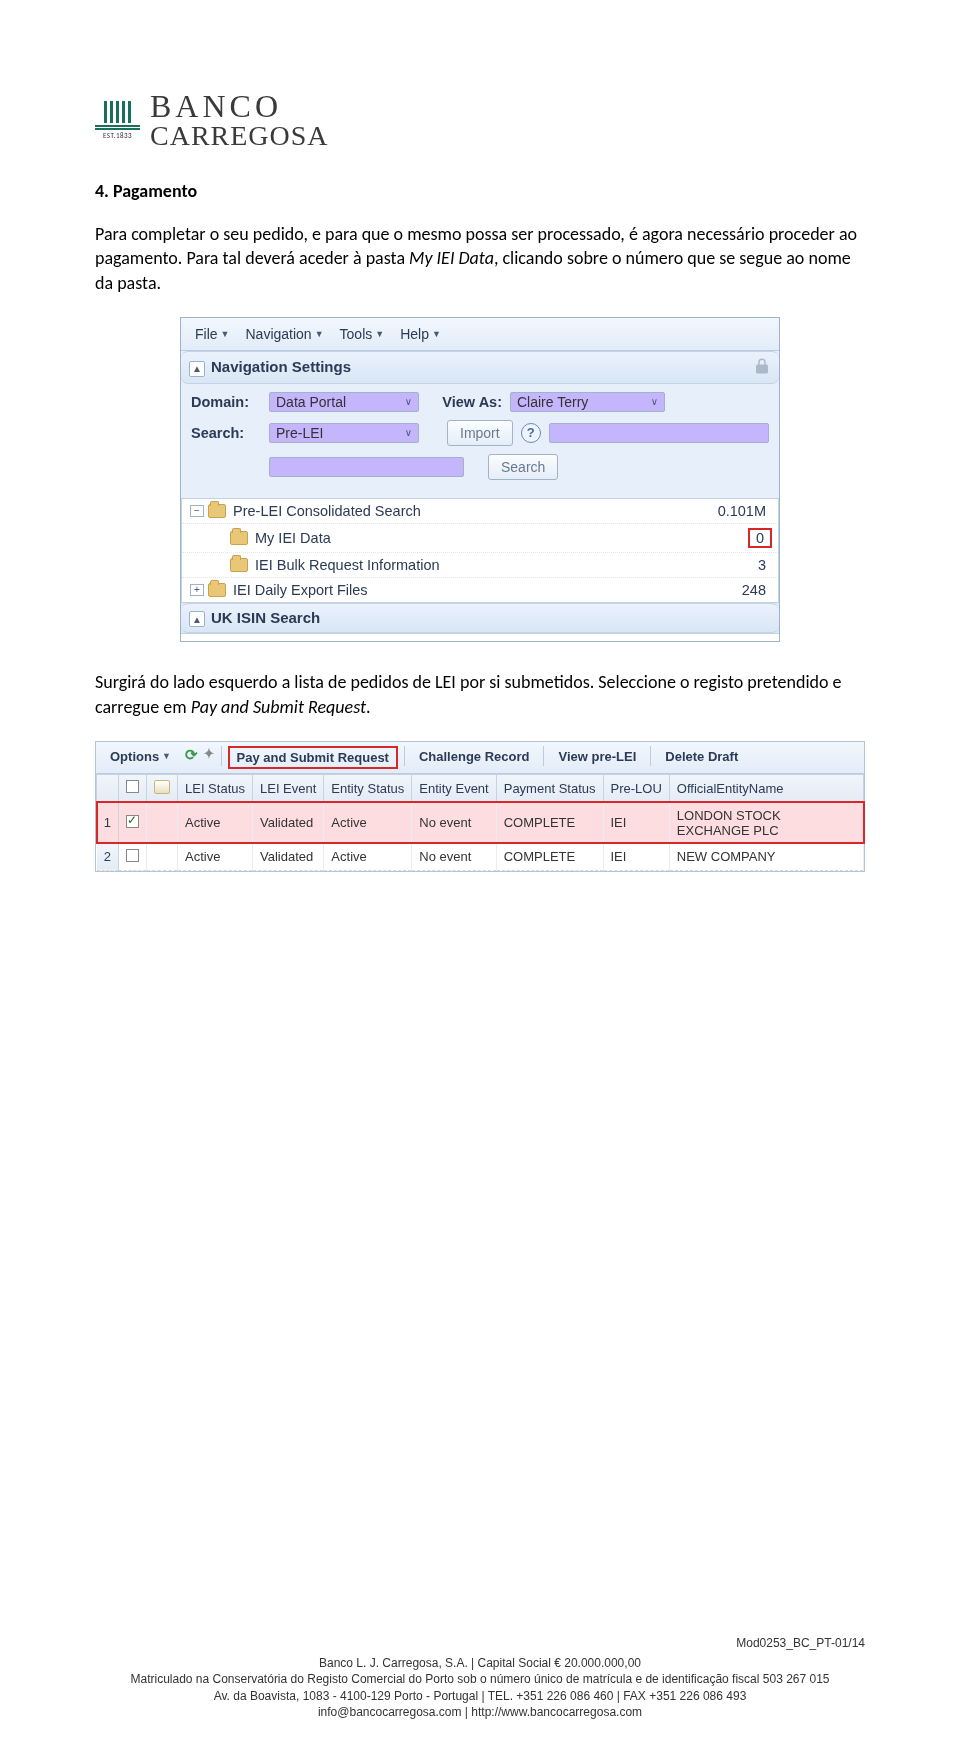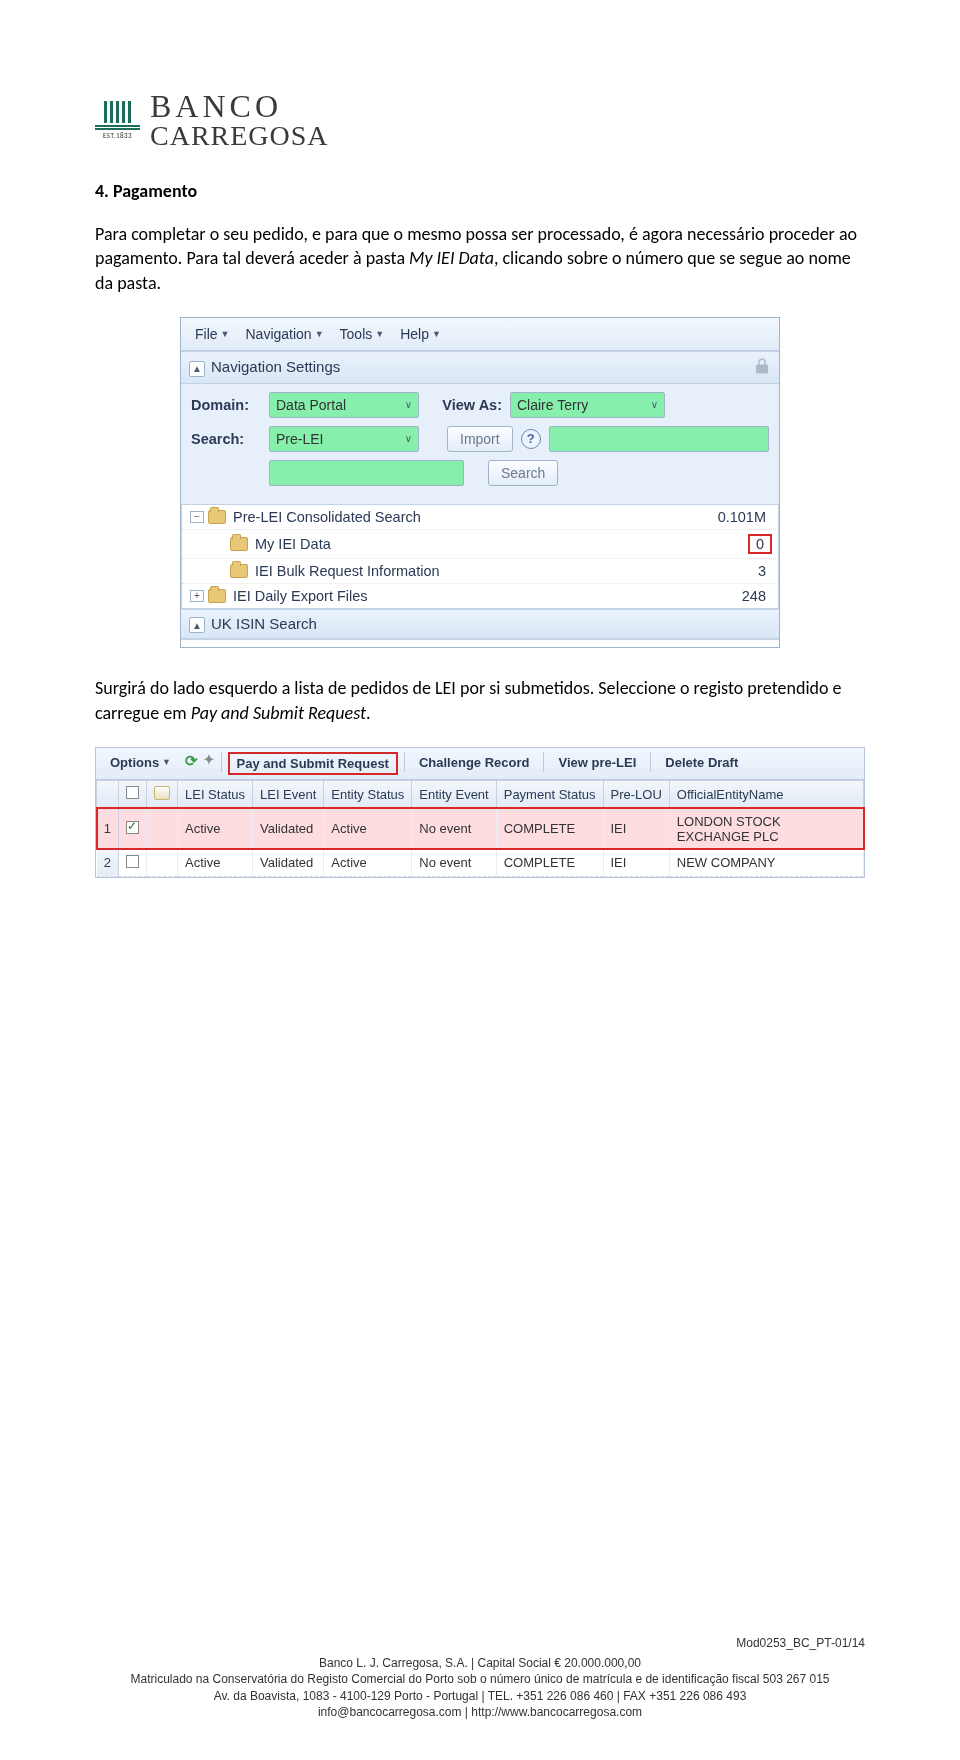--- a/index.html
+++ b/index.html
@@ -40,36 +40,37 @@
   }
   .menubar {
     display:flex; gap:4px; padding:6px 8px;
     background: linear-gradient(#f2f7fd,#e2ecf8);
     border-bottom:1px solid #bcccdf;
   }
   .menuitem { display:flex; align-items:center; gap:3px; padding:2px 6px; font-size:14px; color:#2b3a55;}
   .dd { font-size:9px; color:#4a5a75;}
   .panel-hdr {
     display:flex; align-items:center; justify-content:space-between;
-    padding:5px 8px; font-weight:normal;
+    padding:5px 8px; font-weight:bold;
     background: linear-gradient(#eaf2fc,#d9e6f5);
     border-top:1px solid #c3d2e4; border-bottom:1px solid #c3d2e4;
     font-size:15px;
+    border-radius:7px;
   }
   .collapse-btn {
     width:16px; height:16px; border:1px solid #9cb2cc; border-radius:2px;
     background:#fff; display:inline-flex; align-items:center; justify-content:center;
     font-size:10px; color:#4a5a75; margin-right:6px;
   }
   .lock-icon { width:18px; height:18px; opacity:.6; }
   .nav-body { padding:8px 10px 10px 10px; background:#e7effa;}
   .nav-row { display:flex; align-items:center; margin-bottom:8px; gap:8px;}
   .nav-label { width:70px; font-weight:bold; font-size:14.5px;}
   .combo, .txt {
-    height:26px; border:1px solid #9fb4c9; background:#86efac; border-radius:2px;
+    height:20px; border:1px solid #9fb4c9; background:#c4b5fd; border-radius:2px;
     display:flex; align-items:center; padding:0 6px; font-size:14px; color:#333;
   }
   .combo { width:150px; justify-content:space-between;}
   .combo .dd2 { font-size:10px; color:#4a5a75;}
   .txt { width:150px;}
   .txt.wide { width:195px;}
   .txt.empty { color:#999;}
   .btn {
     height:26px; padding:0 12px; border:1px solid #9fb4c9; border-radius:3px;
     background:linear-gradient(#fbfdff,#e4edf8); color:#6a7a90; font-size:14px;

